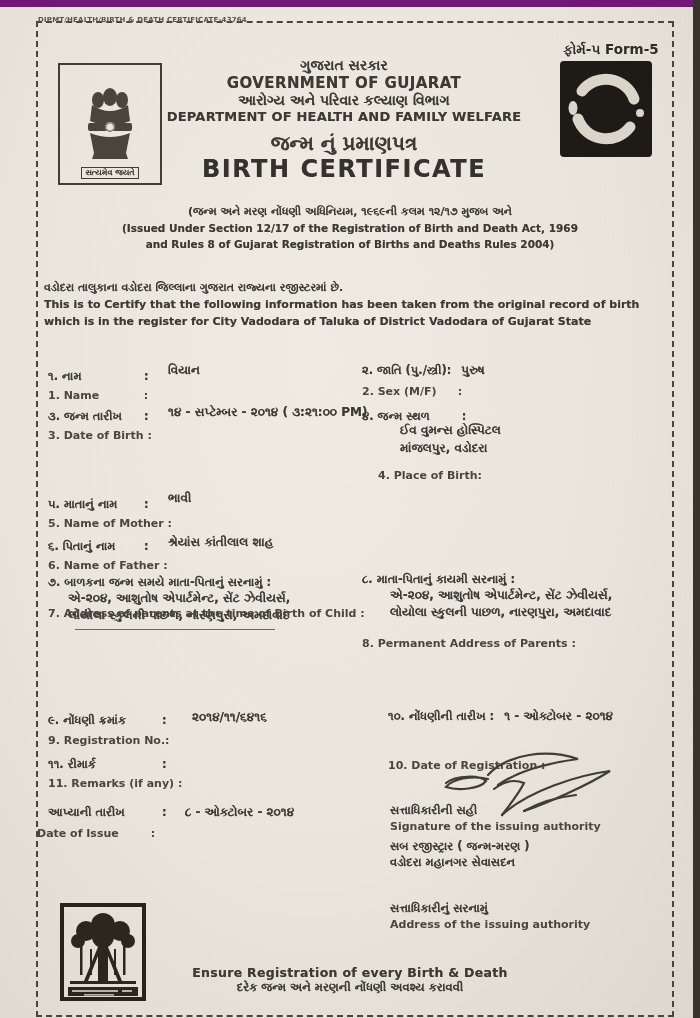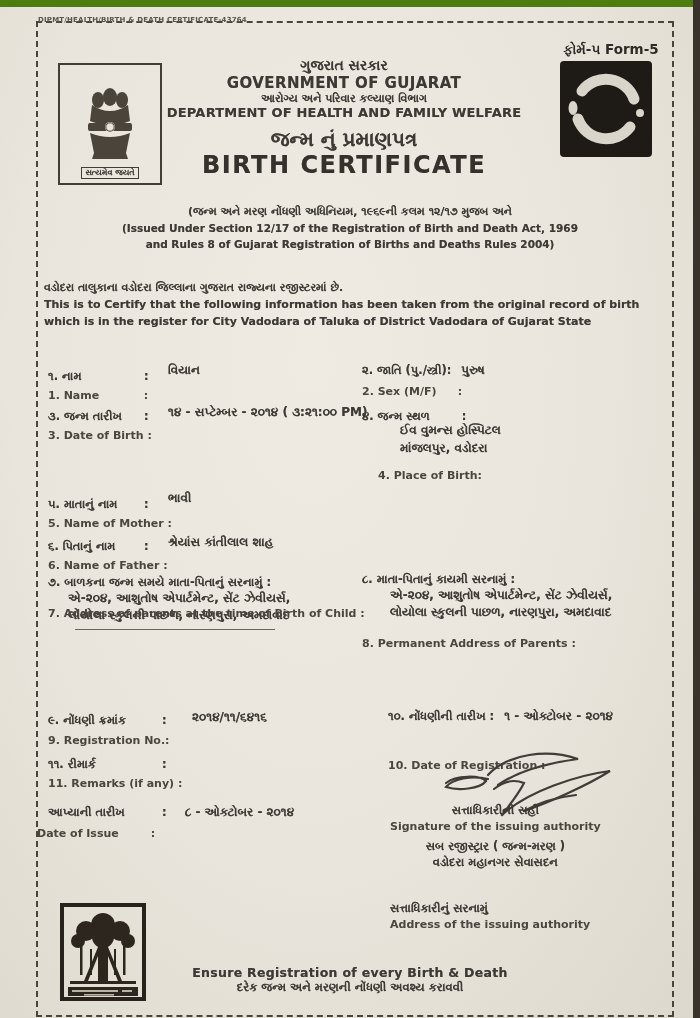--- a/index.html
+++ b/index.html
@@ -1,29 +1,29 @@
 <!DOCTYPE html>
 <html><head>
 <meta charset="utf-8">
 <style>
   html,body{margin:0;padding:0;background:#57534d;}
-  .photo{position:relative;width:700px;height:1018px;background:#4d7c0f;overflow:hidden;
+  .photo{position:relative;width:700px;height:1018px;background:#701a75;overflow:hidden;
          font-family:"DejaVu Sans","Liberation Sans",sans-serif;color:#3d3a35;}
   .edge-right{position:absolute;top:0;right:0;width:7px;height:100%;background:#3a332c;}
   .paper{position:absolute;left:0;top:7px;width:693px;height:1011px;
          background:radial-gradient(ellipse at 45% 35%, #efebe3 0%, #e9e5dc 55%, #ddd8cd 100%);}
   .frame{position:absolute;left:36px;top:14px;width:634px;height:992px;border:2px dashed #49443d;}
   .pos{position:absolute;}
   .b{font-weight:bold;}
   .ink{color:#3d3a35;text-shadow:0 0 .5px rgba(61,58,53,.55);}
   .ink2{color:#4a463f;}
   .ctr{text-align:center;}
   .docref{font-size:7px;letter-spacing:.2px;color:#5a554d;font-weight:bold;}
   .h-gu1{font-size:14px;} .h-en1{font-size:15px;letter-spacing:.4px;}
-  .h-gu2{font-size:11px;} .h-en2{font-size:13px;letter-spacing:.2px;}
+  .h-gu2{font-size:14px;} .h-en2{font-size:13px;letter-spacing:.2px;}
   .t-gu{font-size:20px;margin-top:7px;} .t-en{font-size:24px;letter-spacing:1.5px;color:#35322d;}
   .act{font-size:11px;line-height:17px;}
   .acte{font-size:10.5px;line-height:16px;}
   .cert{font-size:11px;line-height:17px;}
   .certe{font-size:11px;line-height:17px;}
   .fl{font-size:11.5px;}  
   .fe{font-size:11px;}    
   .fv{font-size:12px;}    
   .lbl{display:inline-block;min-width:92px;}
   .lbl2{display:inline-block;min-width:110px;}
@@ -189,21 +189,21 @@
     <div class="pos b ink fl" style="left:48px;top:798px;">
       <span class="lbl2">આપ્યાની તારીખ</span>
       <span>:</span>
       <span class="fv" style="margin-left:14px;">૮ - ઓક્ટોબર - ૨૦૧૪</span>
     </div>
     <div class="pos b ink2 fe" style="left:37px;top:820px;">
       <span class="lbl2">Date of Issue</span>
       <span>:</span>
     </div>
 
-    <div class="pos" style="left:390px;top:796px;text-align:center;">
+    <div class="pos" style="left:390px;top:796px;">
       <div class="b ink fl">સત્તાધિકારીની સહી</div>
       <div class="b ink2 fe" style="margin-top:3px;">Signature of the issuing authority</div>
       <div class="b ink fl" style="margin-top:6px;">સબ રજીસ્ટ્રાર ( જન્મ-મરણ )</div>
       <div class="b ink fl" style="margin-top:2px;">વડોદરા મહાનગર સેવાસદન</div>
     </div>
 
     <div class="pos treebox">
       <svg width="86" height="98" viewBox="0 0 86 98">
         <rect x="2" y="2" width="82" height="94" fill="none" stroke="#27221c" stroke-width="4"></rect>
         <g fill="#2c261f">

